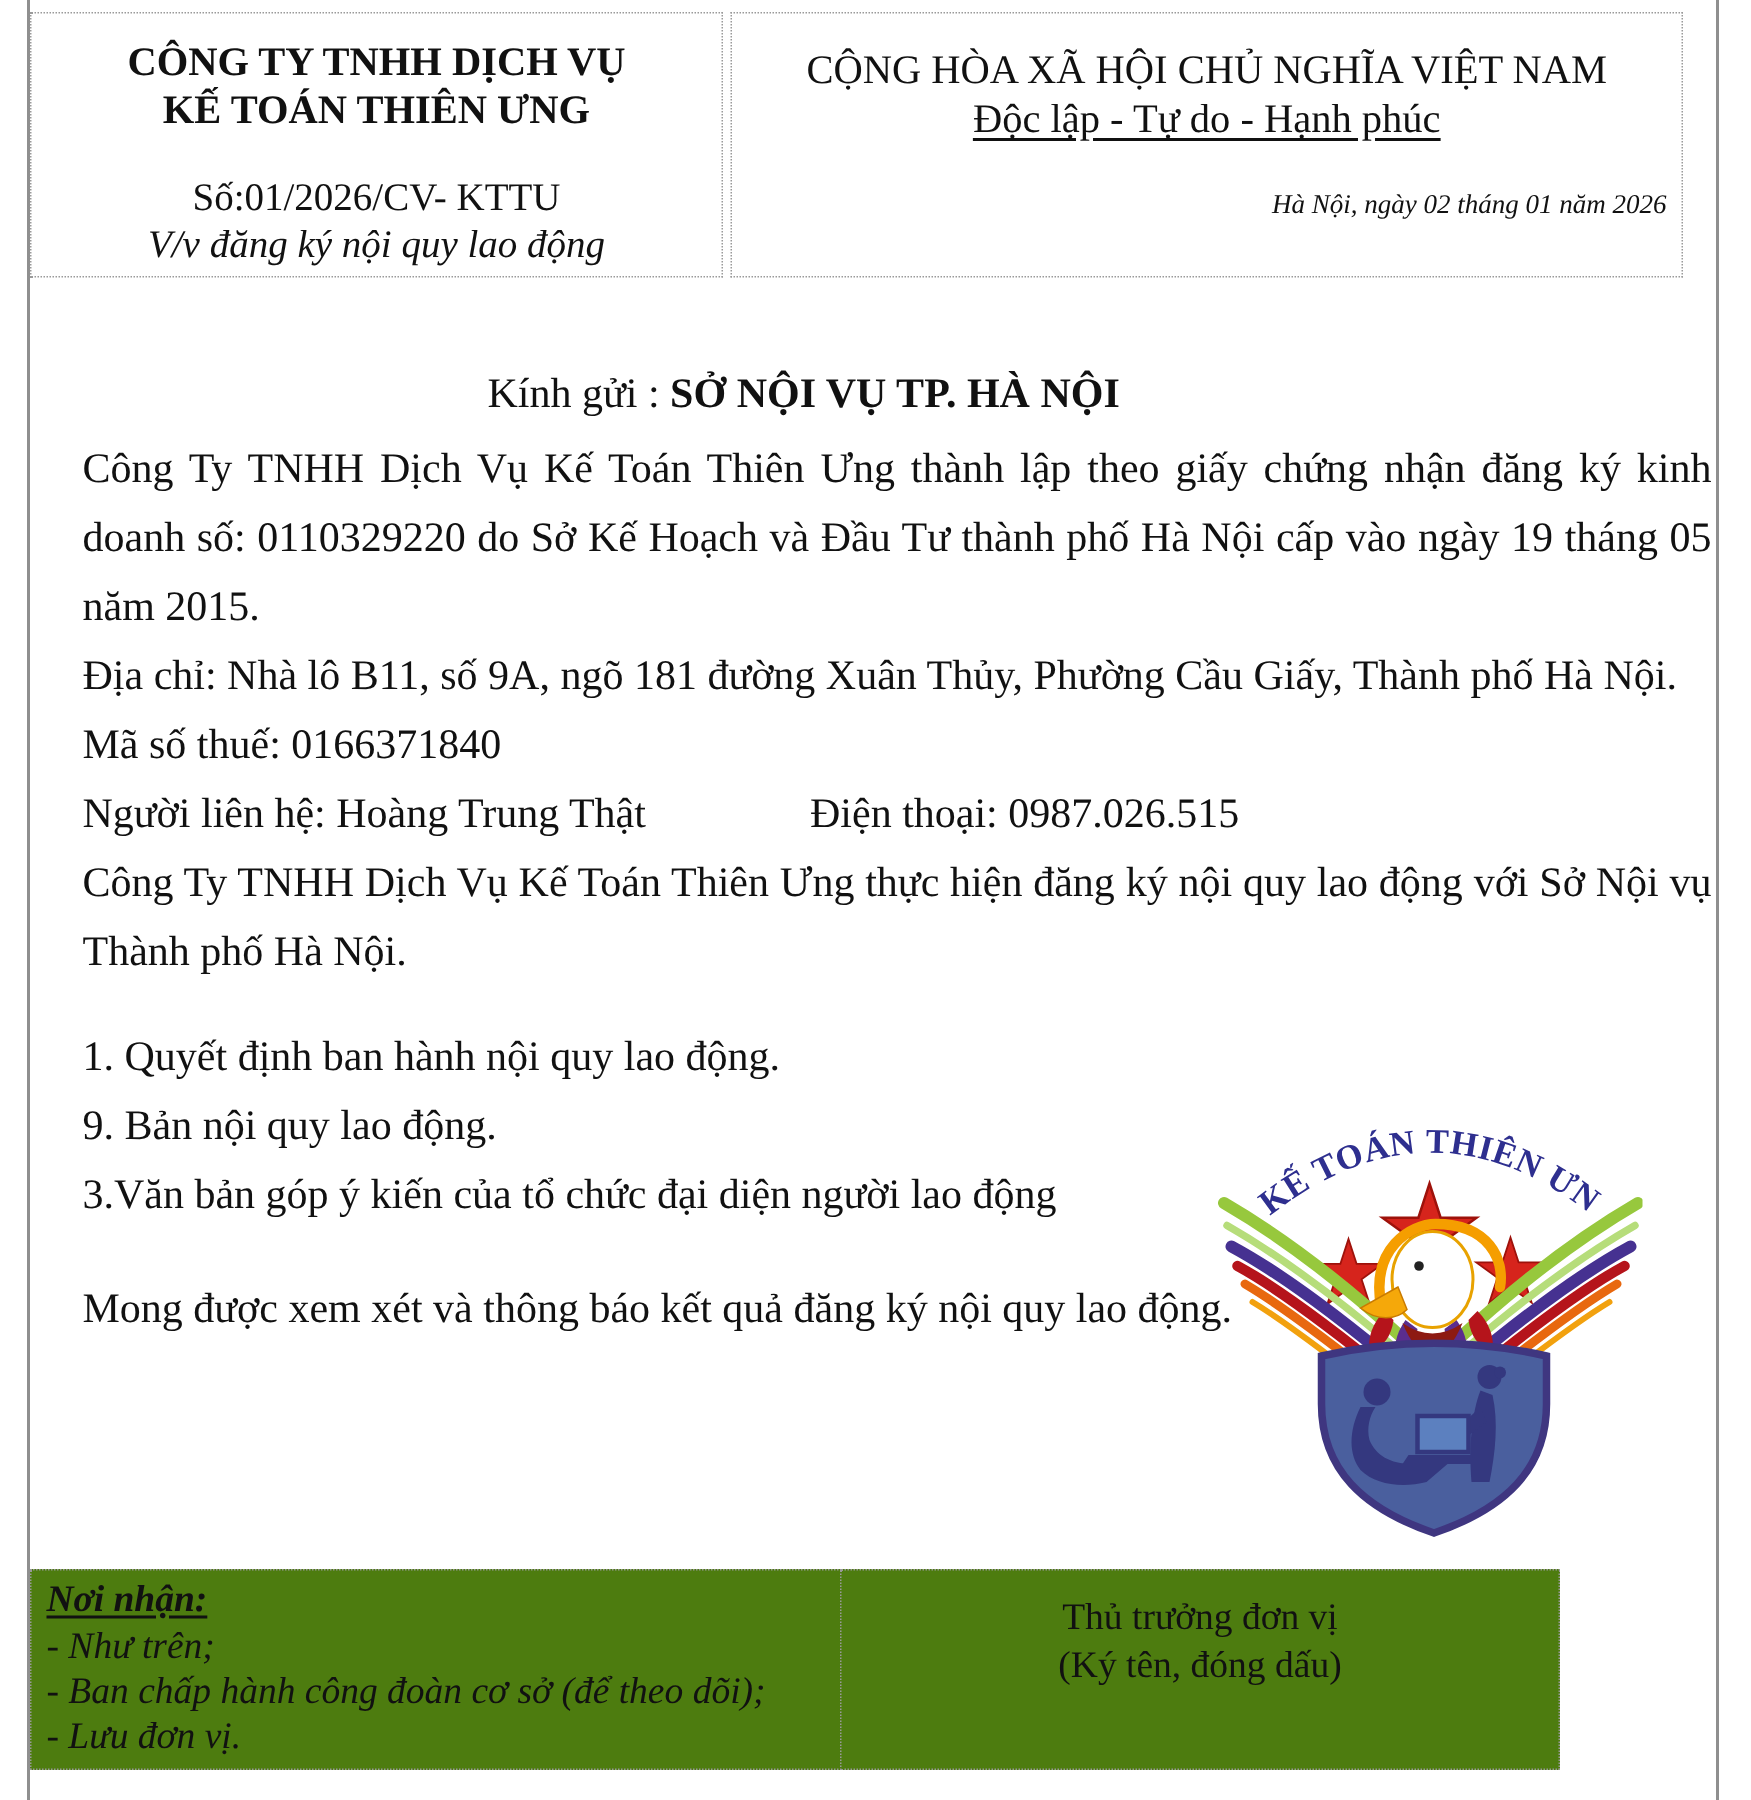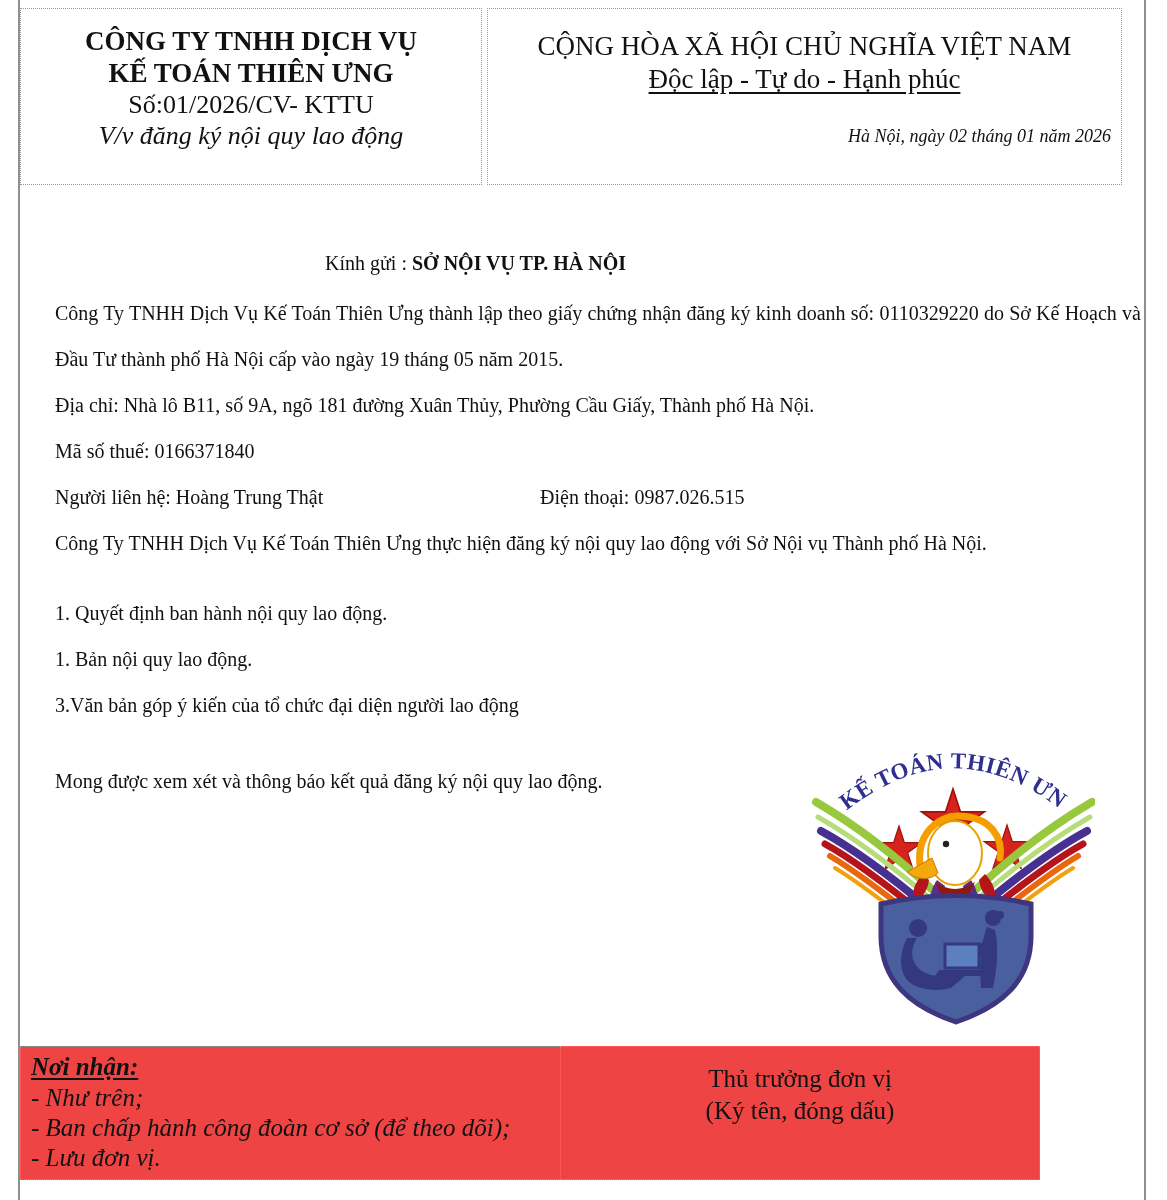--- a/index.html
+++ b/index.html
@@ -10,40 +10,40 @@
   }
   .vrule { position:absolute; top:0; bottom:0; width:2px; background:#8f8f8f; }
   .vrule.left  { left:18px; }
   .vrule.right { left:1144px; }
 
   .hdr-box { position:absolute; top:8px; border:1px dotted #9a9a9a; background:#fff;font-family:Liberation Serif, serif; }
   .hdr-left  { left:20px;  width:462px; height:177px; text-align:center; padding-top:16px; }
   .hdr-right { left:487px; width:635px; height:177px; text-align:center; padding-top:20px; }
 
   .company-line { font-size:27px; font-weight:bold; line-height:32px; }
-  .doc-number   { font-size:26px; line-height:31px; }
+  .doc-number   { font-size:26px; line-height:31px; margin-top:27px; }
   .doc-subject  { font-size:26px; line-height:31px; font-style:italic; }
 
   .motto1 { font-size:27px; line-height:34px; }
   .motto2 { font-size:27px; line-height:33px; text-decoration:underline; text-underline-offset:4px; }
   .place-date { font-size:18px; font-style:italic; text-align:right; padding-right:10px; margin-top:30px; }
 
-  .body-text { position:absolute; left:55px; top:240px; width:1086px; font-size:20px; line-height:46px; }
+  .body-text { position:absolute; left:55px; top:240px; width:1086px; font-size:28px; line-height:46px; }
   .kinh-gui { text-indent:270px; margin-bottom:4px; }
   .kinh-gui b { font-weight:bold; }
   .para { text-align:justify; }
   .contact-row { display:flex; }
   .contact-row .c1 { width:485px; flex:0 0 485px; }
   .list-item1 { margin-top:24px; }
   .closing { margin-top:30px; }
 
   .logo { position:absolute; left:795px; top:722px; width:300px; height:320px; }
 
   .footer { position:absolute; left:20px; top:1046px; display:flex; align-items:stretch; }
-  .f-cell { border:1px dotted #9a9a9a; background:#ef4444; }
+  .f-cell { border:1px dotted #9a9a9a; background:#4d7c0f; }
   .f-left  { width:541px; min-height:126px; padding:4px 10px 6px 10px; font-style:italic; font-size:25px; line-height:30px; }
   .f-right { width:480px; margin-left:-1px; min-height:126px; text-align:center; padding-top:16px; font-size:25px; line-height:32px; }
   .noi-nhan { font-weight:bold; text-decoration:underline; text-underline-offset:3px; line-height:32px; }
 </style>
 </head>
 <body>
 
 <div class="page">
   <div class="vrule left"></div>
   <div class="vrule right"></div>
@@ -65,21 +65,21 @@
     <div class="kinh-gui"><span>Kính gửi : </span><b>SỞ NỘI VỤ TP. HÀ NỘI</b></div>
     <div class="para">Công Ty TNHH Dịch Vụ Kế Toán Thiên Ưng thành lập theo giấy chứng nhận đăng ký kinh doanh số: 0110329220 do Sở Kế Hoạch và Đầu Tư thành phố Hà Nội cấp vào ngày 19 tháng 05 năm 2015.</div>
     <div class="para">Địa chỉ: Nhà lô B11, số 9A, ngõ 181 đường Xuân Thủy, Phường Cầu Giấy, Thành phố Hà Nội.</div>
     <div class="para">Mã số thuế: 0166371840</div>
     <div class="contact-row">
       <span class="c1">Người liên hệ: Hoàng Trung Thật</span>
       <span class="c2">Điện thoại: 0987.026.515</span>
     </div>
     <div class="para">Công Ty TNHH Dịch Vụ Kế Toán Thiên Ưng thực hiện đăng ký nội quy lao động với Sở Nội vụ Thành phố Hà Nội.</div>
     <div class="para list-item1">1. Quyết định ban hành nội quy lao động.</div>
-    <div class="para">1. Bản nội quy lao động.</div>
+    <div class="para">9. Bản nội quy lao động.</div>
     <div class="para">3.Văn bản góp ý kiến của tổ chức đại diện người lao động</div>
     <div class="para closing">Mong được xem xét và thông báo kết quả đăng ký nội quy lao động.</div>
   </div>
 
   <svg class="logo" viewBox="0 0 300 320" aria-hidden="true">
     <defs>
       <path id="arcPath" d="M 50 90 Q 158 4 266 88" fill="none"></path>
     </defs>
 
     <text font-family="'Liberation Serif',serif" font-size="23" font-weight="bold" fill="#2e2f8f" letter-spacing="0.5">

